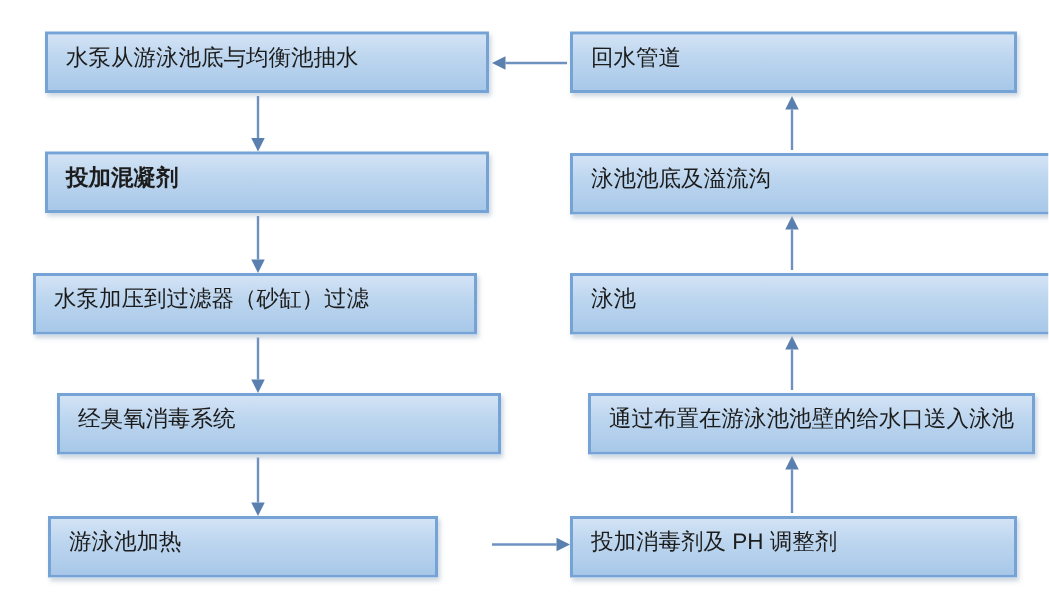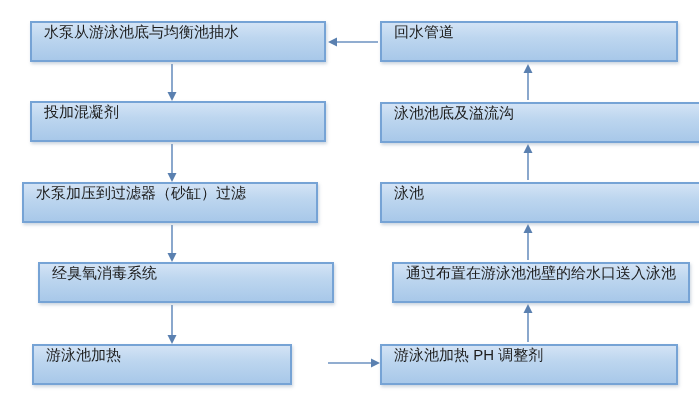--- a/index.html
+++ b/index.html
@@ -24,28 +24,29 @@
     pointer-events: none;
   }
   .node {
     position: absolute;
     box-sizing: border-box;
     height: 41px;
     background: linear-gradient(180deg, #d3e3f5 0%, #bdd6ef 40%, #a8c8e9 100%);
     border: 2px solid #76a3d5;
     box-shadow: 1px 2px 3px rgba(140, 160, 185, 0.45);
     display: flex;
+    align-items: center;
     padding: 0 8px 6px 12px;
     font-size: 15px;
     color: #1c1c1c;
     white-space: nowrap;
   }
   
   .n-l1 { left: 30px;  top: 21px;  width: 296px; }
-  .n-l2 { left: 30px;  top: 101px; width: 296px; }
+  .n-l2 { left: 30px;  top: 101px; width: 296px; font-weight: bold; }
   .n-l3 { left: 22px;  top: 182px; width: 296px; }
   .n-l4 { left: 38px;  top: 262px; width: 296px; }
   .n-l5 { left: 32px;  top: 344px; width: 260px; }
   
   .n-r1 { left: 380px; top: 21px;  width: 298px; }
   .n-r2 { left: 380px; top: 102px; width: 322px; }
   .n-r3 { left: 380px; top: 182px; width: 342px; }
   .n-r4 { left: 392px; top: 262px; width: 298px; }
   .n-r5 { left: 380px; top: 344px; width: 298px; }
 </style>
@@ -125,16 +126,16 @@
   <div class="node n-r2">
     <span>泳池池底及溢流沟</span>
   </div>
   <div class="node n-r3">
     <span>泳池</span>
   </div>
   <div class="node n-r4">
     <span>通过布置在游泳池池壁的给水口送入泳池</span>
   </div>
   <div class="node n-r5">
-    <span>游泳池加热 PH 调整剂</span>
+    <span>投加消毒剂及 PH 调整剂</span>
   </div>
 
 </div>
 
 </body></html>

